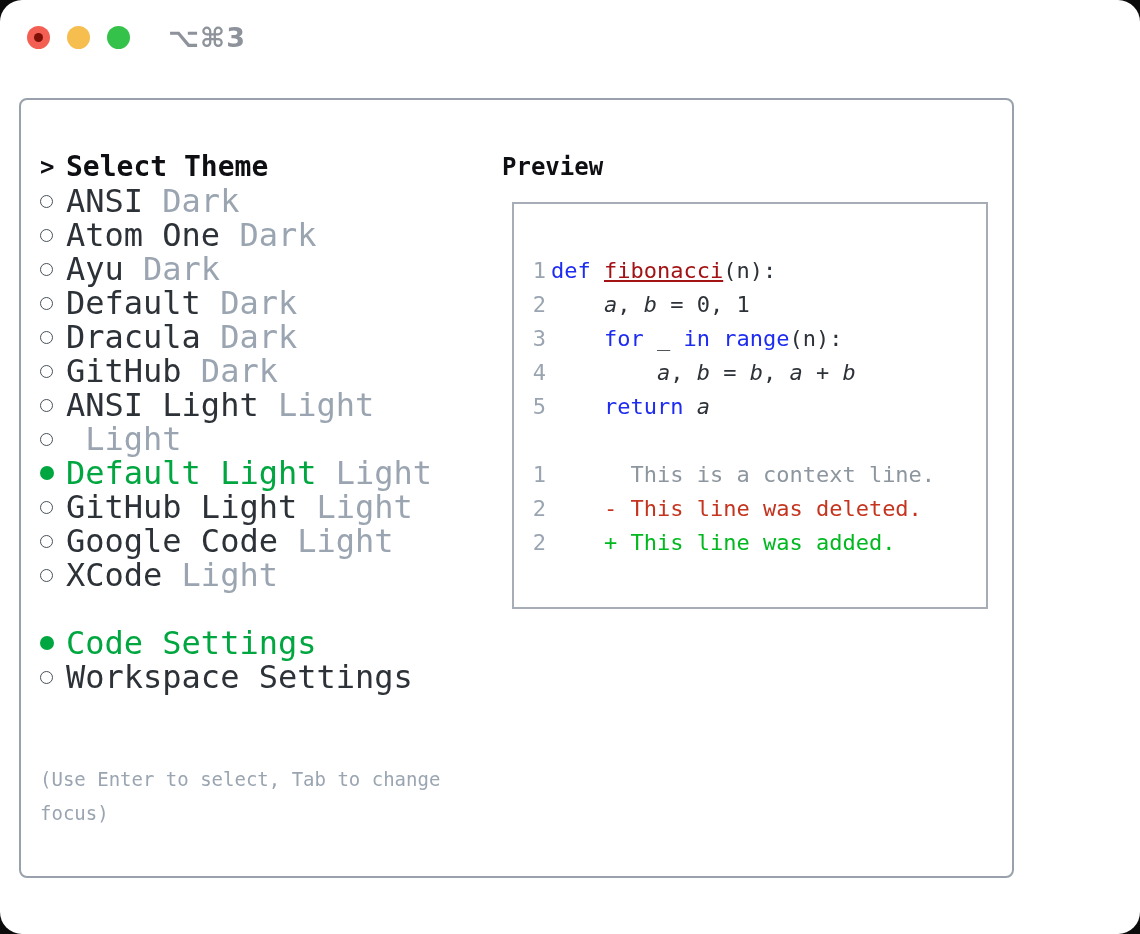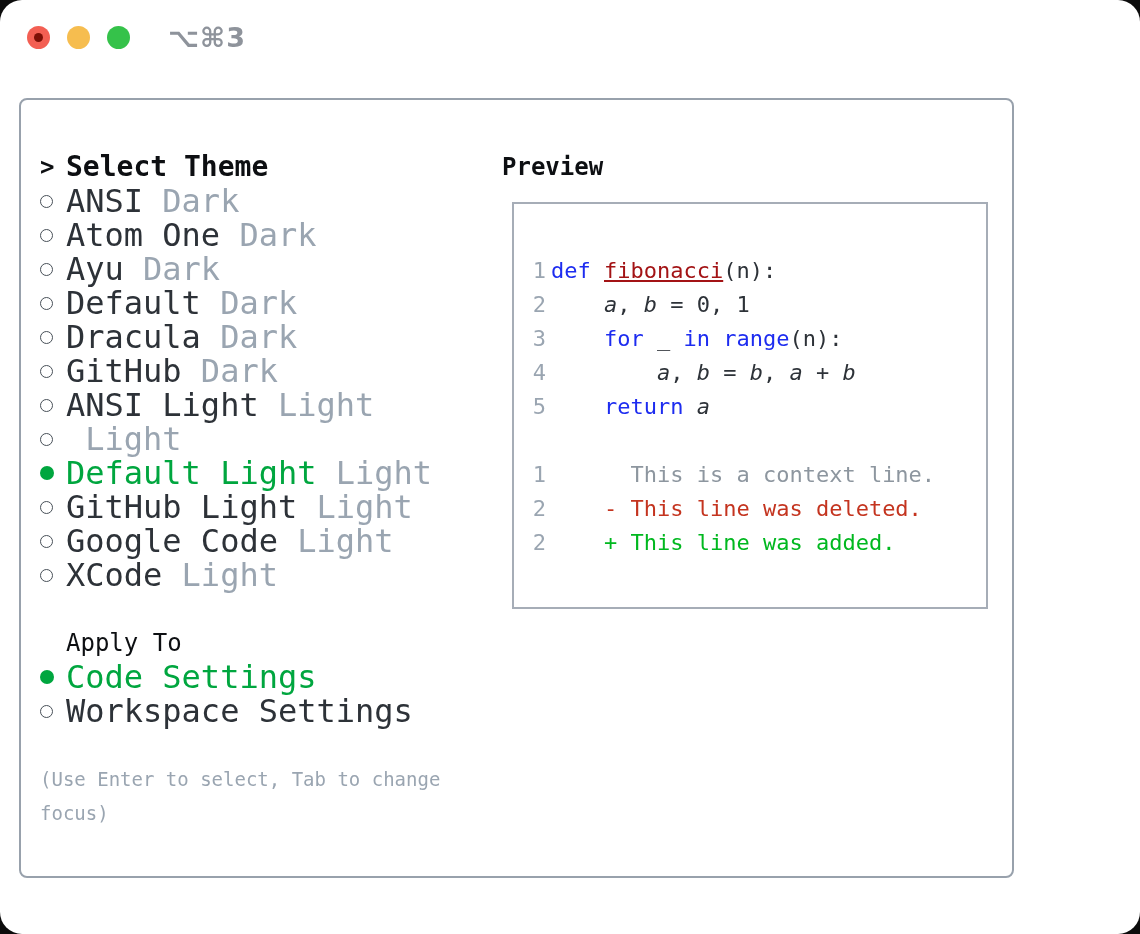--- a/index.html
+++ b/index.html
@@ -123,24 +123,20 @@
           <div class="row theme-row"><span class="marker"><span class="ring"></span></span><span class="label">ANSI Light</span><span class="variant"> Light</span></div>
           <div class="row theme-row"><span class="marker"><span class="ring"></span></span><span class="variant"> Light</span></div>
           <div class="row theme-row"><span class="marker"><span class="dot"></span></span><span class="label sel">Default Light</span><span class="variant"> Light</span></div>
           <div class="row theme-row"><span class="marker"><span class="ring"></span></span><span class="label">GitHub Light</span><span class="variant"> Light</span></div>
           <div class="row theme-row"><span class="marker"><span class="ring"></span></span><span class="label">Google Code</span><span class="variant"> Light</span></div>
           <div class="row theme-row"><span class="marker"><span class="ring"></span></span><span class="label">XCode</span><span class="variant"> Light</span></div>
         </div>
     </div>
 
     <div class="apply-section">
-      <div class="row">
-        <span class="marker"></span>
-        <span class="apply-header">Apply To</span>
-      </div>
       <div id="apply-options">
           <div class="row apply-row"><span class="marker"><span class="dot"></span></span><span class="label sel">Code Settings</span></div>
           <div class="row apply-row"><span class="marker"><span class="ring"></span></span><span class="label">Workspace Settings</span></div>
         </div>
     </div>
 
     <div class="hint">(Use Enter to select, Tab to change focus)</div>
 
     <div class="preview-header row">Preview</div>
 

